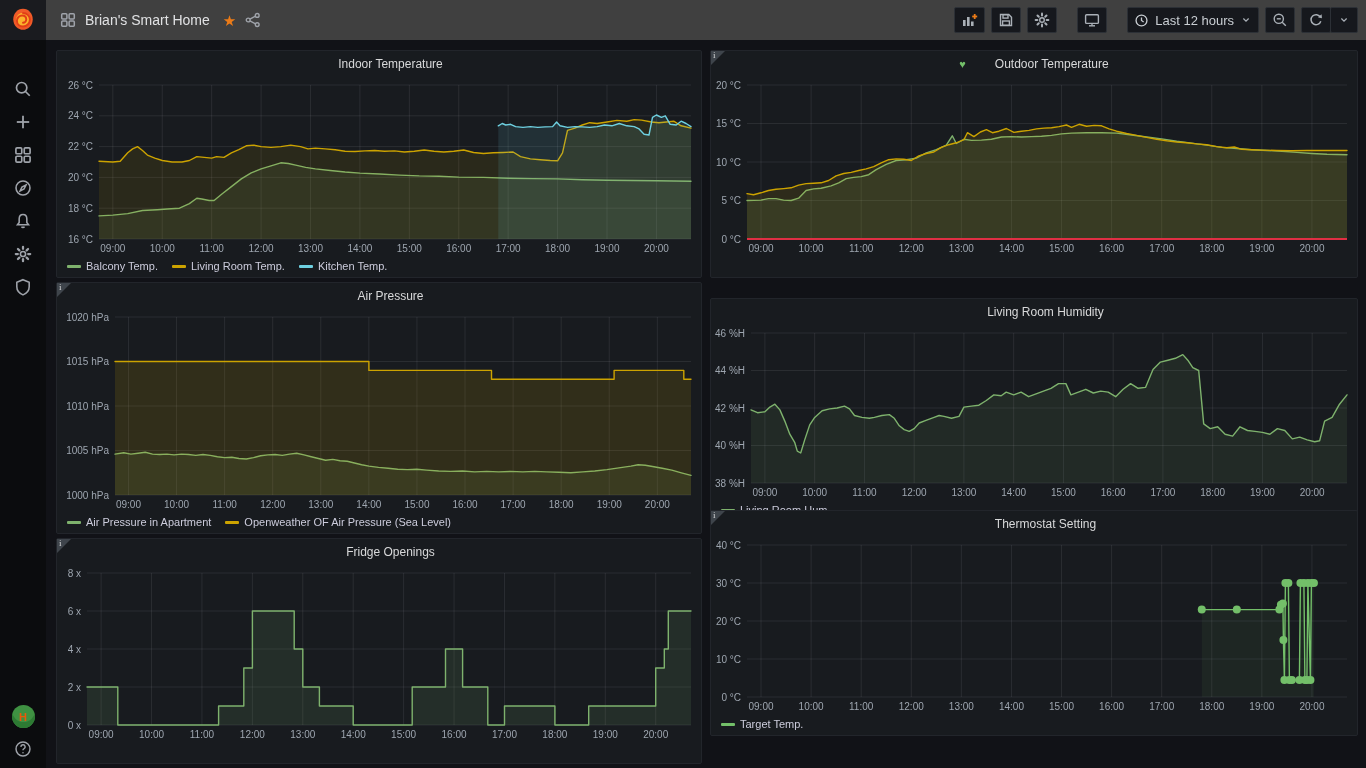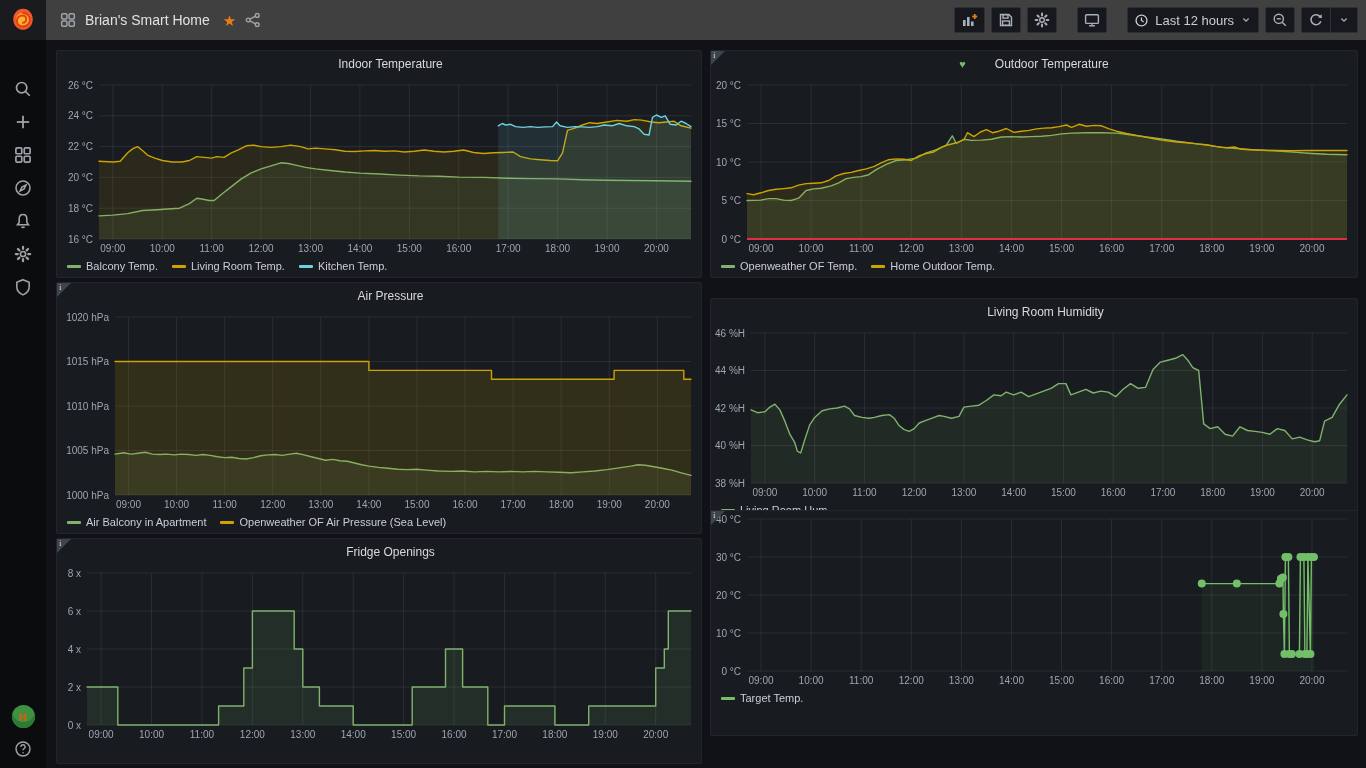--- a/index.html
+++ b/index.html
@@ -334,30 +334,20 @@
       <line x1="36" y1="46.5" x2="636" y2="46.5" class="grid"></line>
       <text x="30" y="50" class="ytick">15 °C</text>
       <line x1="36" y1="8" x2="636" y2="8" class="grid"></line>
       <text x="30" y="11.5" class="ytick">20 °C</text>
       <path d="M36.0 123.5 L50.0 123.1 L57.5 121.6 L65.0 121.6 L72.6 123.1 L80.1 123.5 L87.6 121.2 L95.1 113.5 L102.6 111.9 L110.1 111.2 L120.1 108.9 L127.7 105.8 L135.2 101.6 L142.7 100.4 L150.2 99.6 L157.7 97.7 L165.2 92.7 L175.2 87.3 L185.2 83.5 L195.3 82.7 L205.3 81.1 L215.3 75.8 L225.3 72.7 L235.3 68.1 L241.3 58.8 L245.3 66.5 L252.9 62.3 L260.4 63.4 L270.4 63.1 L280.4 62.3 L290.4 60.0 L300.4 59.6 L310.5 60.0 L320.5 59.6 L330.5 59.2 L340.5 58.4 L350.5 56.9 L360.5 56.1 L375.6 55.7 L390.6 55.7 L405.6 56.1 L420.6 58.0 L435.7 60.0 L450.7 61.9 L465.7 64.2 L480.7 66.1 L495.8 68.1 L510.8 70.4 L525.8 71.5 L540.8 72.7 L555.9 73.5 L570.9 74.2 L585.9 75.4 L600.9 76.5 L616.0 77.3 L636.0 77.7 L636.0 162.0 L36.0 162.0 Z" fill="#7EB26D" fill-opacity="0.12" stroke="none"></path>
       <path d="M36.0 123.5 L50.0 123.1 L57.5 121.6 L65.0 121.6 L72.6 123.1 L80.1 123.5 L87.6 121.2 L95.1 113.5 L102.6 111.9 L110.1 111.2 L120.1 108.9 L127.7 105.8 L135.2 101.6 L142.7 100.4 L150.2 99.6 L157.7 97.7 L165.2 92.7 L175.2 87.3 L185.2 83.5 L195.3 82.7 L205.3 81.1 L215.3 75.8 L225.3 72.7 L235.3 68.1 L241.3 58.8 L245.3 66.5 L252.9 62.3 L260.4 63.4 L270.4 63.1 L280.4 62.3 L290.4 60.0 L300.4 59.6 L310.5 60.0 L320.5 59.6 L330.5 59.2 L340.5 58.4 L350.5 56.9 L360.5 56.1 L375.6 55.7 L390.6 55.7 L405.6 56.1 L420.6 58.0 L435.7 60.0 L450.7 61.9 L465.7 64.2 L480.7 66.1 L495.8 68.1 L510.8 70.4 L525.8 71.5 L540.8 72.7 L555.9 73.5 L570.9 74.2 L585.9 75.4 L600.9 76.5 L616.0 77.3 L636.0 77.7" fill="none" stroke="#7EB26D" stroke-width="1.4" stroke-linejoin="round" stroke-linecap="round"></path>
       <path d="M36.0 116.6 L42.5 117.7 L50.0 115.8 L57.5 113.5 L65.0 112.3 L72.6 111.6 L80.1 110.8 L87.6 108.1 L95.1 106.6 L102.6 106.2 L110.1 105.8 L117.6 103.5 L125.1 98.9 L132.7 96.5 L140.2 95.4 L147.7 93.5 L155.2 91.9 L162.7 89.6 L170.2 85.8 L177.7 82.7 L185.2 81.9 L192.8 82.3 L200.3 83.5 L207.8 78.8 L215.3 76.5 L222.8 75.0 L230.3 70.4 L237.8 67.7 L245.3 65.8 L252.9 62.7 L256.4 55.7 L262.9 59.6 L269.4 55.0 L275.4 52.7 L281.4 55.7 L287.9 54.2 L295.4 51.5 L302.9 55.4 L310.5 54.2 L318.0 53.4 L325.5 51.9 L333.0 51.1 L340.5 50.7 L348.0 49.6 L355.5 48.0 L360.5 50.4 L368.1 47.3 L375.6 49.2 L383.1 48.4 L390.6 48.8 L398.1 51.9 L405.6 54.2 L415.6 56.5 L425.6 58.4 L435.7 60.4 L445.7 62.3 L455.7 63.8 L465.7 65.0 L475.7 65.8 L485.7 66.9 L495.8 67.7 L505.8 69.6 L515.8 70.8 L523.3 70.0 L530.8 72.3 L540.8 72.7 L550.9 73.1 L565.9 73.5 L580.9 73.8 L595.9 73.5 L611.0 73.5 L626.0 73.5 L636.0 73.5 L636.0 162.0 L36.0 162.0 Z" fill="#CCA300" fill-opacity="0.12" stroke="none"></path>
       <path d="M36.0 116.6 L42.5 117.7 L50.0 115.8 L57.5 113.5 L65.0 112.3 L72.6 111.6 L80.1 110.8 L87.6 108.1 L95.1 106.6 L102.6 106.2 L110.1 105.8 L117.6 103.5 L125.1 98.9 L132.7 96.5 L140.2 95.4 L147.7 93.5 L155.2 91.9 L162.7 89.6 L170.2 85.8 L177.7 82.7 L185.2 81.9 L192.8 82.3 L200.3 83.5 L207.8 78.8 L215.3 76.5 L222.8 75.0 L230.3 70.4 L237.8 67.7 L245.3 65.8 L252.9 62.7 L256.4 55.7 L262.9 59.6 L269.4 55.0 L275.4 52.7 L281.4 55.7 L287.9 54.2 L295.4 51.5 L302.9 55.4 L310.5 54.2 L318.0 53.4 L325.5 51.9 L333.0 51.1 L340.5 50.7 L348.0 49.6 L355.5 48.0 L360.5 50.4 L368.1 47.3 L375.6 49.2 L383.1 48.4 L390.6 48.8 L398.1 51.9 L405.6 54.2 L415.6 56.5 L425.6 58.4 L435.7 60.4 L445.7 62.3 L455.7 63.8 L465.7 65.0 L475.7 65.8 L485.7 66.9 L495.8 67.7 L505.8 69.6 L515.8 70.8 L523.3 70.0 L530.8 72.3 L540.8 72.7 L550.9 73.1 L565.9 73.5 L580.9 73.8 L595.9 73.5 L611.0 73.5 L626.0 73.5 L636.0 73.5" fill="none" stroke="#CCA300" stroke-width="1.4" stroke-linejoin="round" stroke-linecap="round"></path>
       <line x1="36" y1="162" x2="636" y2="162" stroke="#E02F44" stroke-width="2"></line>
     </svg>
-  <div class="panel-legend">
-      <span class="legend-item">
-        <span class="legend-dash" style="background: rgb(126, 178, 109);"></span>
-        <span>Openweather OF Temp.</span>
-      </span>
-      <span class="legend-item">
-        <span class="legend-dash" style="background: rgb(204, 163, 0);"></span>
-        <span>Home Outdoor Temp.</span>
-      </span>
-    </div>
 </section>
 
 <section class="panel" style="left:56px;top:282px;width:646px;height:252px">
   <div class="info-corner">
       <i>i</i>
     </div>
   <div class="panel-header">
     <span class="panel-title">Air Pressure</span>
   </div>
   <svg class="chart" width="644" height="202">
@@ -396,21 +386,21 @@
       <line x1="58" y1="8" x2="634" y2="8" class="grid"></line>
       <text x="52" y="11.5" class="ytick">1020 hPa</text>
       <path d="M58.0 145.1 L66.7 143.7 L73.9 145.1 L81.1 144.2 L88.3 143.3 L95.5 145.1 L102.7 145.5 L109.9 145.1 L117.1 145.9 L124.4 145.1 L131.6 145.5 L138.8 146.4 L146.0 145.5 L153.2 146.4 L160.4 147.7 L167.6 148.6 L174.8 148.2 L182.0 149.5 L189.3 150.0 L196.5 148.6 L203.7 146.8 L210.9 145.9 L218.1 145.5 L225.3 146.4 L232.5 145.1 L239.7 144.2 L247.0 145.9 L254.2 147.7 L261.4 149.5 L268.6 151.3 L275.8 150.4 L283.0 151.7 L290.2 152.2 L297.4 154.0 L304.7 155.7 L311.9 157.1 L321.5 158.4 L331.1 159.3 L340.7 160.2 L350.3 160.6 L359.9 160.2 L369.6 161.1 L381.6 162.0 L393.6 162.4 L405.6 162.0 L417.6 162.9 L429.7 162.4 L441.7 162.9 L453.7 162.4 L465.7 162.9 L477.7 162.4 L489.8 162.9 L501.8 163.3 L513.8 163.8 L525.8 162.9 L537.8 162.0 L549.9 160.6 L561.9 158.9 L573.9 157.1 L581.1 155.7 L588.3 156.2 L595.5 157.5 L605.2 159.3 L614.8 161.1 L624.4 163.8 L634.0 166.4 L634.0 186.0 L58.0 186.0 Z" fill="#7EB26D" fill-opacity="0.1" stroke="none"></path>
       <path d="M58.0 145.1 L66.7 143.7 L73.9 145.1 L81.1 144.2 L88.3 143.3 L95.5 145.1 L102.7 145.5 L109.9 145.1 L117.1 145.9 L124.4 145.1 L131.6 145.5 L138.8 146.4 L146.0 145.5 L153.2 146.4 L160.4 147.7 L167.6 148.6 L174.8 148.2 L182.0 149.5 L189.3 150.0 L196.5 148.6 L203.7 146.8 L210.9 145.9 L218.1 145.5 L225.3 146.4 L232.5 145.1 L239.7 144.2 L247.0 145.9 L254.2 147.7 L261.4 149.5 L268.6 151.3 L275.8 150.4 L283.0 151.7 L290.2 152.2 L297.4 154.0 L304.7 155.7 L311.9 157.1 L321.5 158.4 L331.1 159.3 L340.7 160.2 L350.3 160.6 L359.9 160.2 L369.6 161.1 L381.6 162.0 L393.6 162.4 L405.6 162.0 L417.6 162.9 L429.7 162.4 L441.7 162.9 L453.7 162.4 L465.7 162.9 L477.7 162.4 L489.8 162.9 L501.8 163.3 L513.8 163.8 L525.8 162.9 L537.8 162.0 L549.9 160.6 L561.9 158.9 L573.9 157.1 L581.1 155.7 L588.3 156.2 L595.5 157.5 L605.2 159.3 L614.8 161.1 L624.4 163.8 L634.0 166.4" fill="none" stroke="#7EB26D" stroke-width="1.4" stroke-linejoin="round" stroke-linecap="round"></path>
       <path d="M58.0 52.5 L311.9 52.5 L311.9 61.4 L434.5 61.4 L434.5 70.3 L557.1 70.3 L557.1 61.4 L626.8 61.4 L626.8 70.3 L634.0 70.3 L634.0 70.3 L634.0 186.0 L58.0 186.0 Z" fill="#CCA300" fill-opacity="0.14" stroke="none"></path>
       <path d="M58.0 52.5 L311.9 52.5 L311.9 61.4 L434.5 61.4 L434.5 70.3 L557.1 70.3 L557.1 61.4 L626.8 61.4 L626.8 70.3 L634.0 70.3 L634.0 70.3" fill="none" stroke="#CCA300" stroke-width="1.4" stroke-linejoin="round" stroke-linecap="round"></path>
     </svg>
   <div class="panel-legend">
       <span class="legend-item">
         <span class="legend-dash" style="background: rgb(126, 178, 109);"></span>
-        <span>Air Balcony in Apartment</span>
+        <span>Air Pressure in Apartment</span>
       </span>
       <span class="legend-item">
         <span class="legend-dash" style="background: rgb(204, 163, 0);"></span>
         <span>Openweather OF Air Pressure (Sea Level)</span>
       </span>
     </div>
 </section>
 
 <section class="panel" style="left:710px;top:298px;width:648px;height:224px">
   <div class="panel-header">
@@ -506,20 +496,23 @@
       <text x="24" y="11.5" class="ytick">8 x</text>
       <path d="M30.0 122.0 L60.8 122.0 L60.8 160.0 L161.6 160.0 L161.6 141.0 L186.8 141.0 L186.8 103.0 L195.4 103.0 L195.4 46.0 L237.2 46.0 L237.2 84.0 L245.8 84.0 L245.8 122.0 L262.4 122.0 L262.4 141.0 L296.2 141.0 L296.2 160.0 L355.2 160.0 L355.2 122.0 L388.5 122.0 L388.5 84.0 L405.6 84.0 L405.6 122.0 L430.8 122.0 L430.8 160.0 L447.5 160.0 L447.5 141.0 L497.9 141.0 L497.9 160.0 L531.7 160.0 L531.7 141.0 L598.7 141.0 L598.7 103.0 L607.3 103.0 L607.3 84.0 L611.3 84.0 L611.3 46.0 L634.0 46.0 L634.0 46.0 L634.0 160.0 L30.0 160.0 Z" fill="#7EB26D" fill-opacity="0.13" stroke="none"></path>
       <path d="M30.0 122.0 L60.8 122.0 L60.8 160.0 L161.6 160.0 L161.6 141.0 L186.8 141.0 L186.8 103.0 L195.4 103.0 L195.4 46.0 L237.2 46.0 L237.2 84.0 L245.8 84.0 L245.8 122.0 L262.4 122.0 L262.4 141.0 L296.2 141.0 L296.2 160.0 L355.2 160.0 L355.2 122.0 L388.5 122.0 L388.5 84.0 L405.6 84.0 L405.6 122.0 L430.8 122.0 L430.8 160.0 L447.5 160.0 L447.5 141.0 L497.9 141.0 L497.9 160.0 L531.7 160.0 L531.7 141.0 L598.7 141.0 L598.7 103.0 L607.3 103.0 L607.3 84.0 L611.3 84.0 L611.3 46.0 L634.0 46.0 L634.0 46.0" fill="none" stroke="#7EB26D" stroke-width="1.4" stroke-linejoin="round" stroke-linecap="round"></path>
     </svg>
 </section>
 
 <section class="panel" style="left:710px;top:510px;width:648px;height:226px">
   <div class="info-corner">
       <i>i</i>
     </div>
+  <div class="panel-header">
+    <span class="panel-title">Thermostat Setting</span>
+  </div>
   <svg class="chart" width="646" height="176">
       <line x1="50.02337228714521" y1="8" x2="50.02337228714521" y2="160" class="grid"></line>
       <text x="50.02337228714521" y="173" class="xtick">09:00</text>
       <line x1="100.10684474123536" y1="8" x2="100.10684474123536" y2="160" class="grid"></line>
       <text x="100.10684474123536" y="173" class="xtick">10:00</text>
       <line x1="150.19031719532552" y1="8" x2="150.19031719532552" y2="160" class="grid"></line>
       <text x="150.19031719532552" y="173" class="xtick">11:00</text>
       <line x1="200.27378964941568" y1="8" x2="200.27378964941568" y2="160" class="grid"></line>
       <text x="200.27378964941568" y="173" class="xtick">12:00</text>
       <line x1="250.35726210350583" y1="8" x2="250.35726210350583" y2="160" class="grid"></line>

